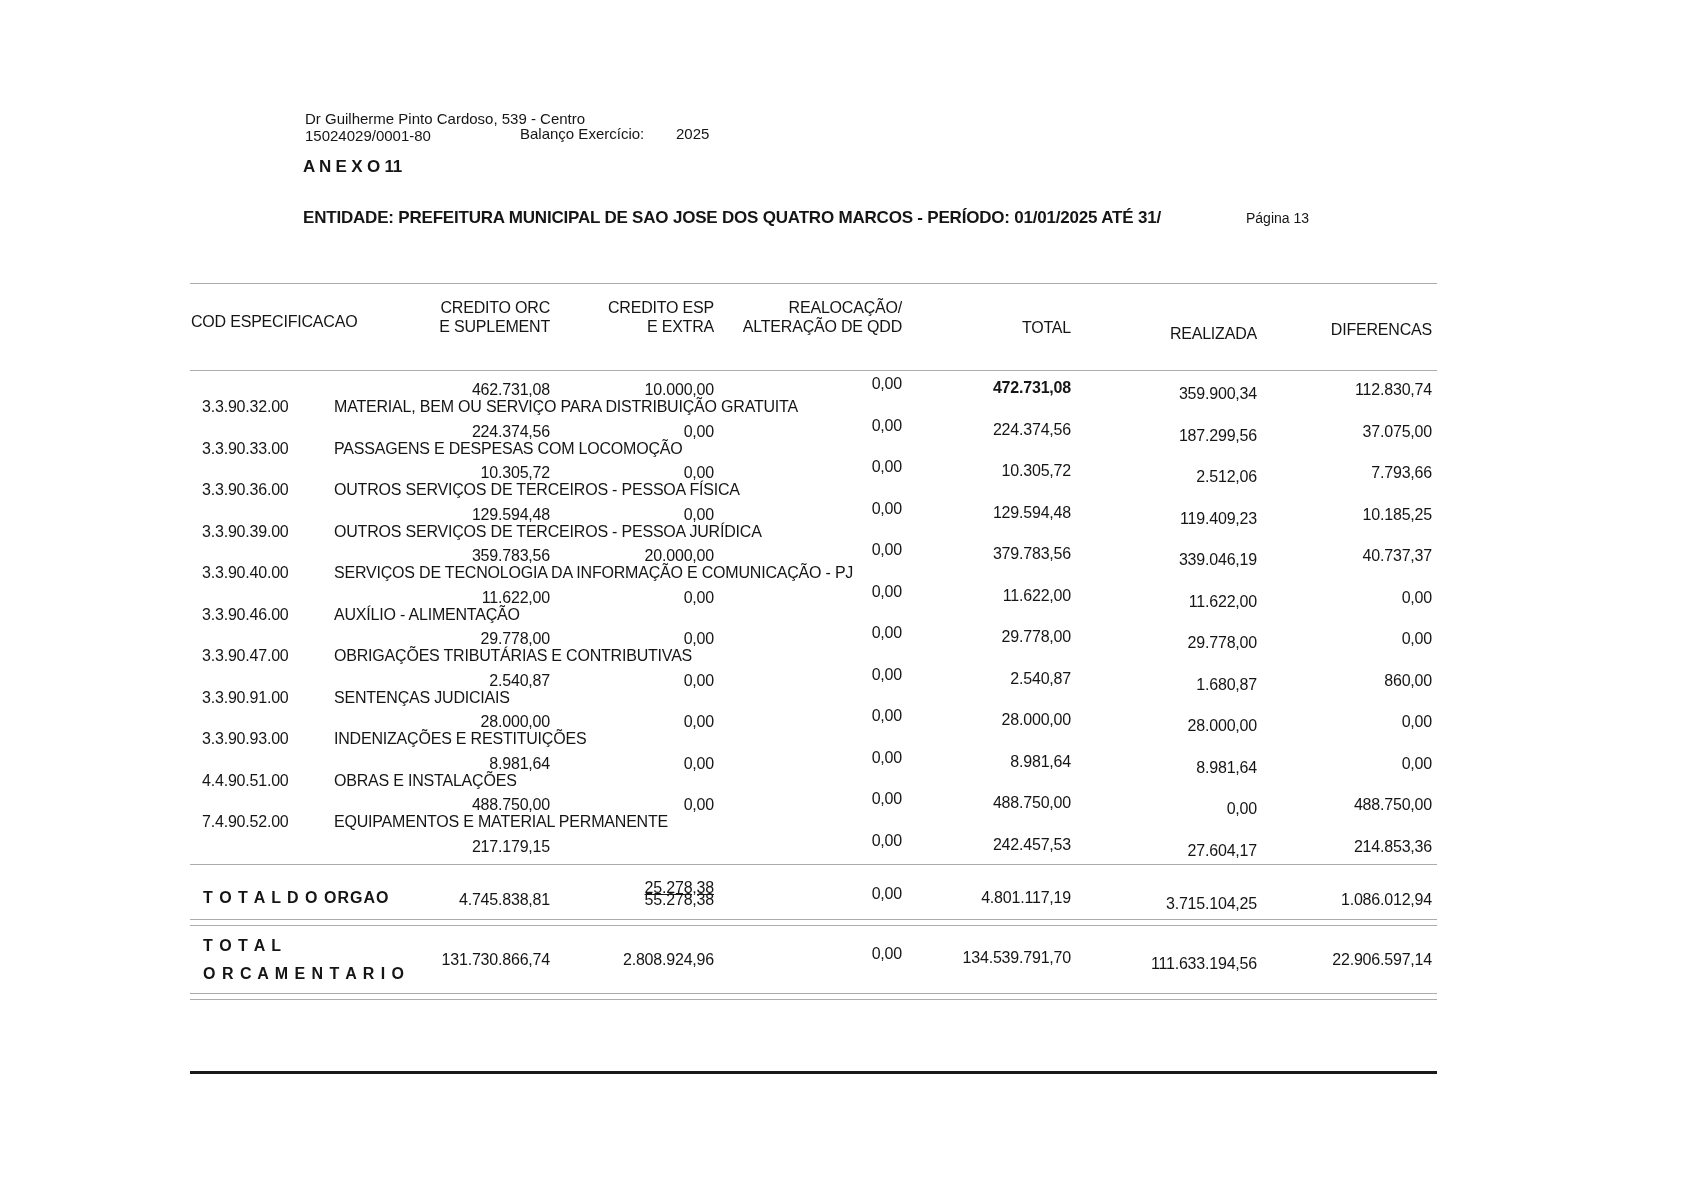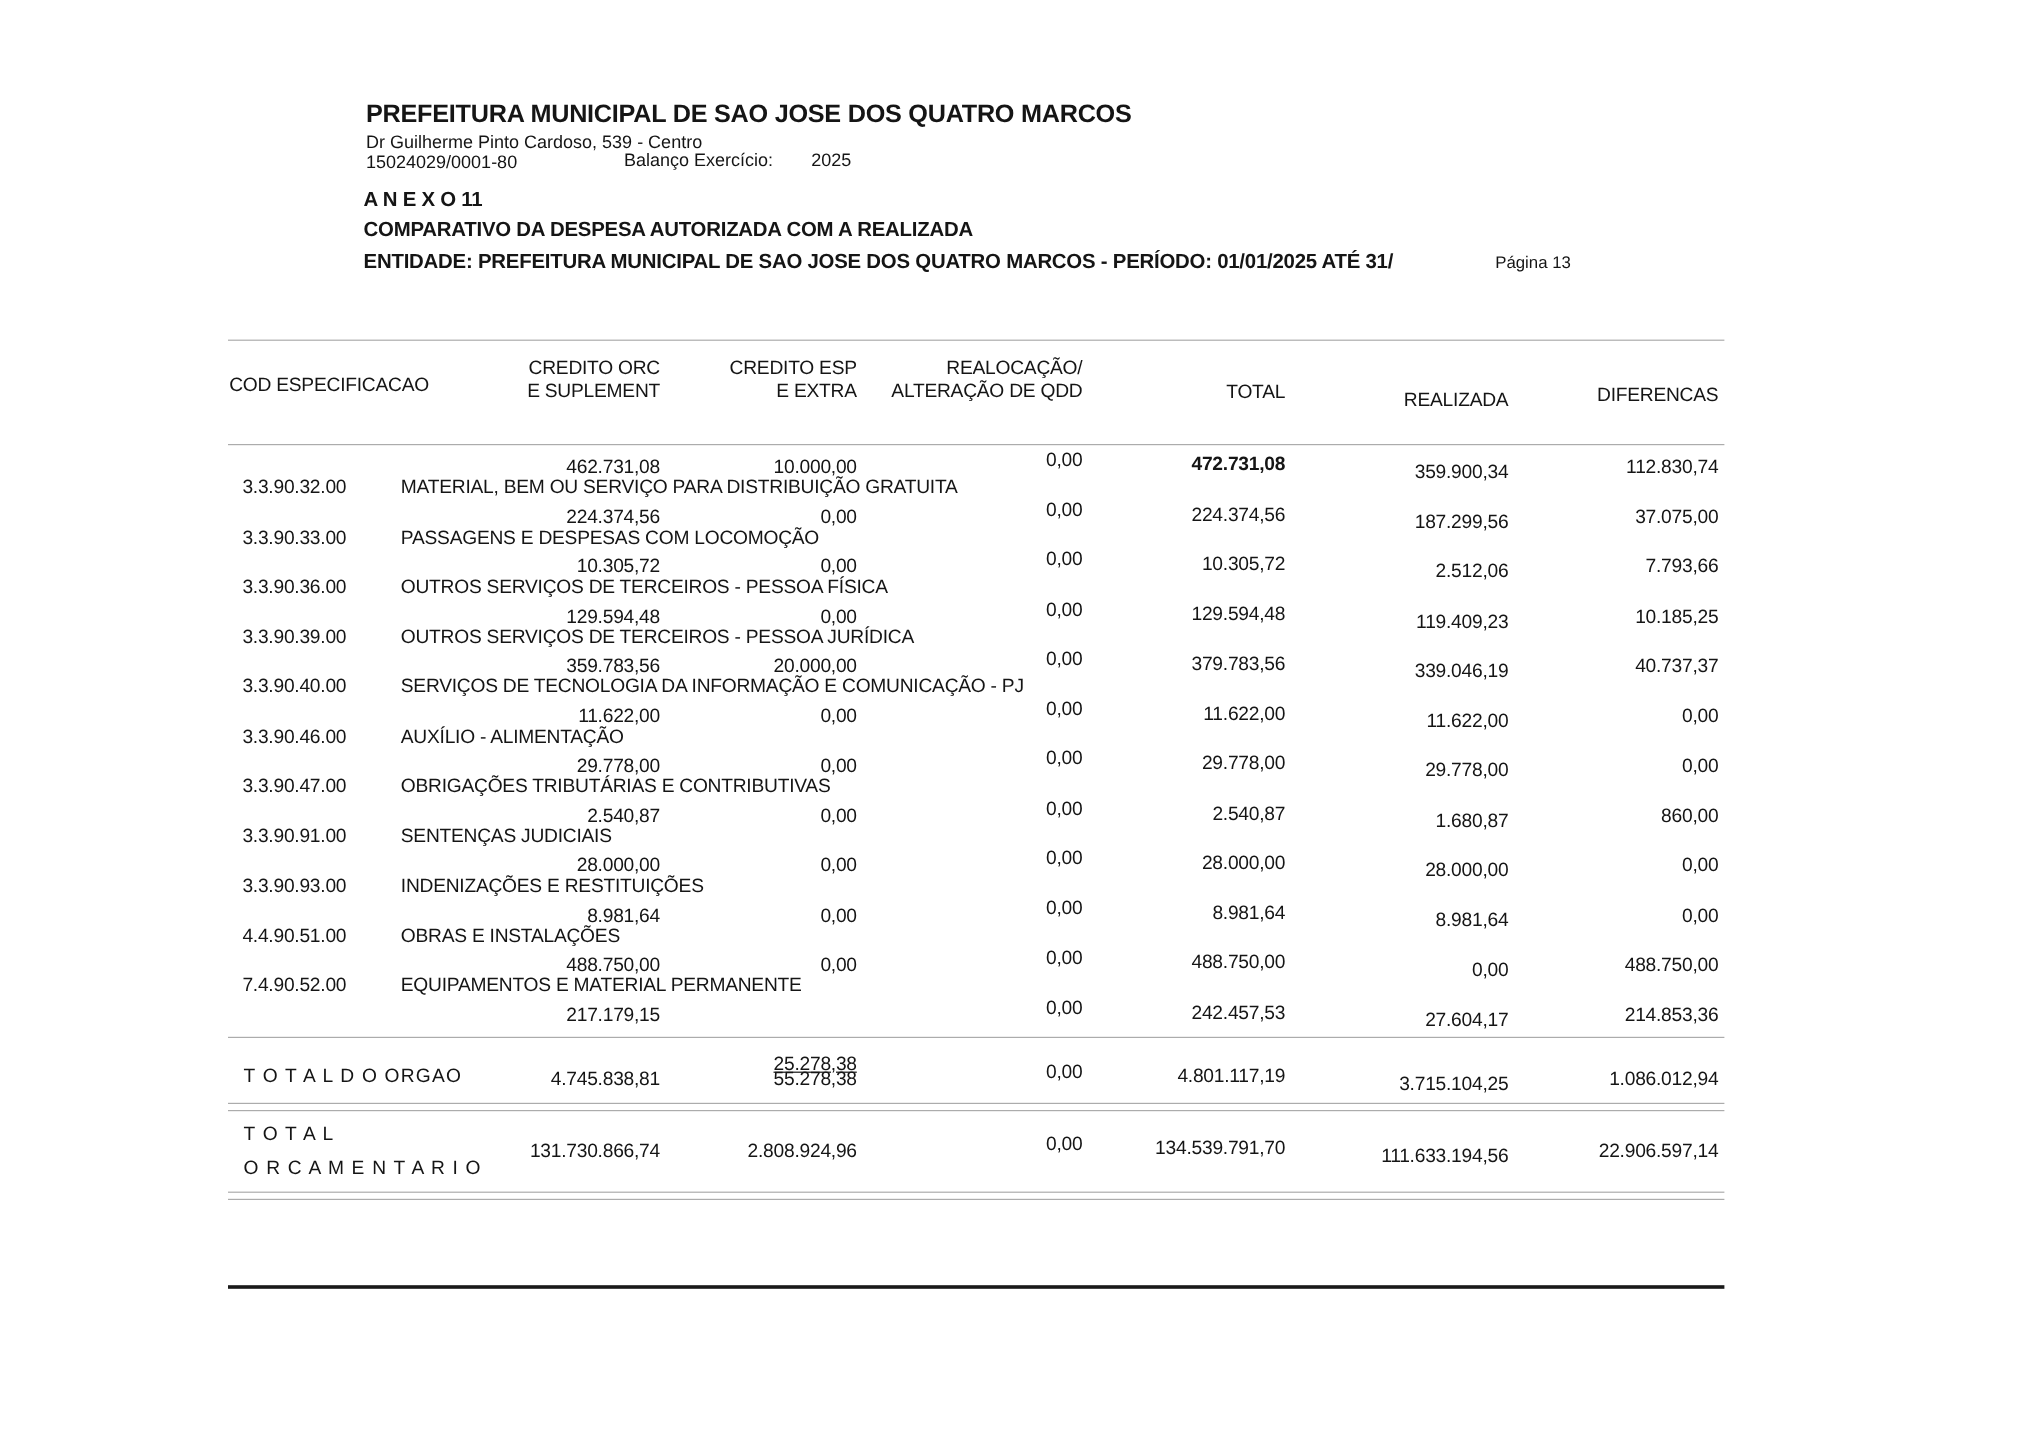--- a/index.html
+++ b/index.html
@@ -5,37 +5,35 @@
   html,body{margin:0;padding:0;background:#ffffff;}
   .page{position:relative;width:1684px;height:1191px;background:#fff;
         font-family:"Liberation Sans",sans-serif;color:#151515;overflow:hidden;}
   .abs{position:absolute;white-space:nowrap;font-size:16px;letter-spacing:-0.2px;line-height:1.05;}
   .num{width:240px;text-align:right;}
   .b{font-weight:bold;}
   .title{font-size:21px;}
   .h17{font-size:17px;}
   .small{font-size:15px;letter-spacing:0;}
   .pagelabel{font-size:14px;letter-spacing:0;}
-  .spaced{letter-spacing:1px;}
+  .spaced{letter-spacing:1px;font-weight:bold;}
   .hr{position:absolute;left:190px;width:1247px;height:1px;background:#acacac;}
   .hr-dark{position:absolute;left:190px;width:1247px;height:3px;background:#1a1a1a;}
 </style>
 </head>
 <body>
 
 <div class="page">
 
-  <div class="abs b title" style="left:305px;top:85px;">PREFEITURA MUNICIPAL DE SAO JOSE DOS QUATRO MARCOS</div>
   <div class="abs small" style="left:305px;top:111px;">Dr Guilherme Pinto Cardoso, 539 - Centro</div>
   <div class="abs small" style="left:305px;top:128px;">15024029/0001-80</div>
   <div class="abs small" style="left:520px;top:126px;">Balanço Exercício:</div>
   <div class="abs small" style="left:676px;top:126px;">2025</div>
 
   <div class="abs b h17" style="left:303px;top:158px;">A N E X O   11</div>
-  <div class="abs b h17" style="left:303px;top:183px;">COMPARATIVO DA DESPESA AUTORIZADA COM A REALIZADA</div>
   <div class="abs b h17" style="left:303px;top:209px;">ENTIDADE: PREFEITURA MUNICIPAL DE SAO JOSE DOS QUATRO MARCOS - PERÍODO: 01/01/2025 ATÉ 31/</div>
   <div class="abs pagelabel" style="left:1246px;top:211px;">Página 13</div>
 
   <div class="hr" style="top:283px;"></div>
 
   <div class="abs" style="left:191px;top:314px;">COD  ESPECIFICACAO</div>
 
   <div class="abs num" style="left:310px;top:300px;">CREDITO ORC</div>
   <div class="abs num" style="left:310px;top:319px;">E SUPLEMENT</div>
 

